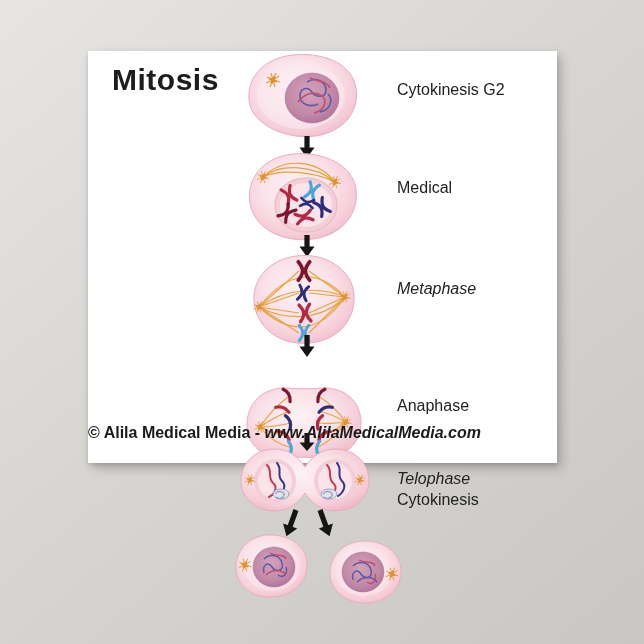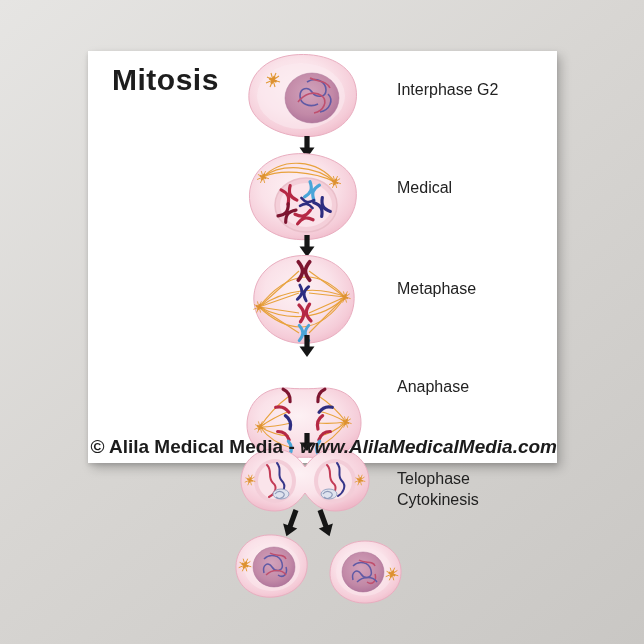--- a/index.html
+++ b/index.html
@@ -18,27 +18,27 @@
     position:absolute;left:24px;top:12px;
     font-size:30px;font-weight:600;color:#1d1d1d;letter-spacing:0.5px;
   }
   .diagram-svg{position:absolute;left:0;top:0;}
   .stage-label{
     position:absolute;left:309px;
     font-size:16px;color:#222;white-space:nowrap;
   }
   .lbl-interphase{top:30px;}
   .lbl-prophase{top:128px;}
-  .lbl-metaphase{top:229px;}
-  .lbl-anaphase{top:327px;}
-  .lbl-telophase{top:419px;}
+  .lbl-metaphase{top:229px;font-style:italic;}
+  .lbl-anaphase{top:346px;}
+  .lbl-telophase{top:419px;font-style:italic;}
   .lbl-cytokinesis{top:440px;}
   .poster-footer{
-    position:absolute;left:0;right:0;bottom:5px;
-    text-align:right;font-size:19px;color:#1b1b1b;white-space:nowrap;
+    position:absolute;left:0;right:0;bottom:21px;
+    text-align:left;font-size:16px;color:#1b1b1b;white-space:nowrap;
   }
   .footer-credit{font-weight:bold;}
   .footer-site{font-weight:bold;font-style:italic;}
 </style>
 </head>
 <body>
 
 <div class="scene">
   <div class="poster">
 
@@ -223,21 +223,21 @@
         <g fill="none" stroke-width="1.5">
           <path d="M -12,-6 C -6,-12 4,-10 6,-2 C 8,6 0,8 -4,2 C -8,-4 -14,0 -12,8" stroke="#5f5aa5"></path>
           <path d="M 2,10 C 8,14 12,8 10,2" stroke="#bf4f6e"></path>
           <path d="M -8,10 C -2,4 8,4 12,10" stroke="#5f5aa5"></path>
           <path d="M -6,-12 C 0,-8 8,-12 10,-6" stroke="#bf4f6e"></path>
         </g>
         <use href="#sparkle" transform="translate(27,2) scale(0.9)"></use>
       </g>
     </svg>
 
-    <div class="stage-label lbl-interphase">Interphase G2</div>
+    <div class="stage-label lbl-interphase">Cytokinesis G2</div>
     <div class="stage-label lbl-prophase">Medical</div>
     <div class="stage-label lbl-metaphase">Metaphase</div>
     <div class="stage-label lbl-anaphase">Anaphase</div>
     <div class="stage-label lbl-telophase">Telophase</div>
     <div class="stage-label lbl-cytokinesis">Cytokinesis</div>
 
     <div class="poster-footer">
       <span class="footer-credit">© Alila Medical Media - </span><span class="footer-site">www.AlilaMedicalMedia.com</span>
     </div>
 

